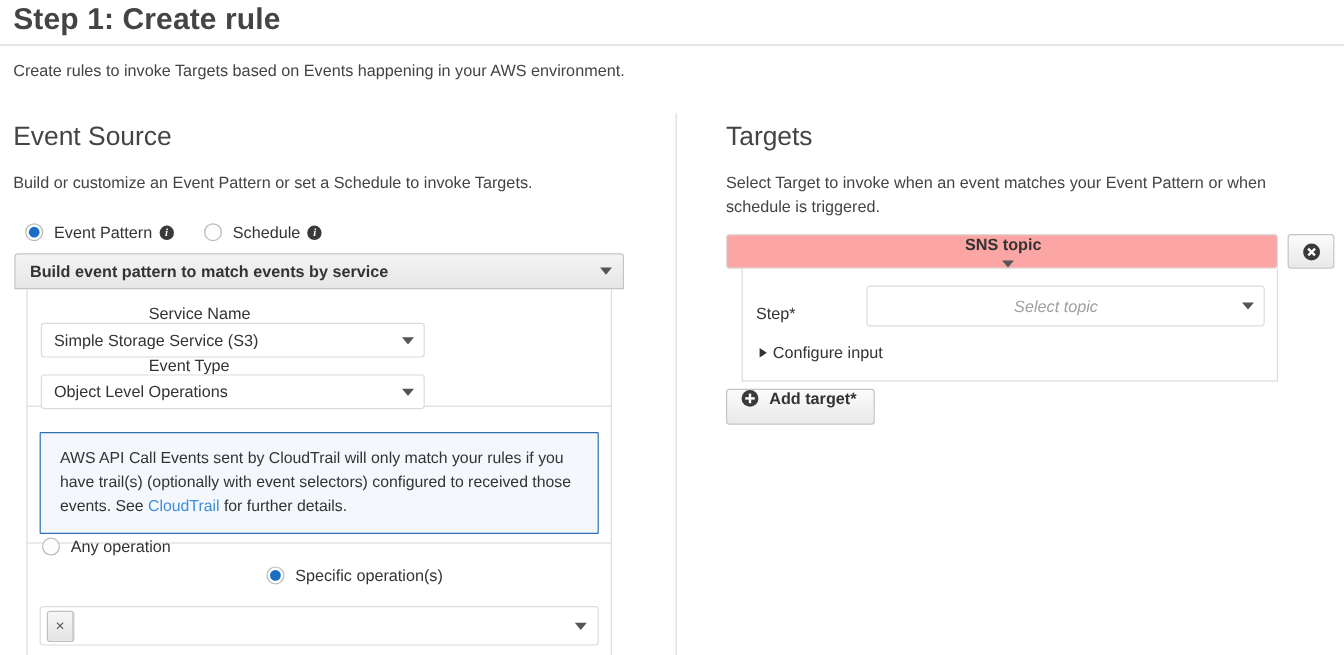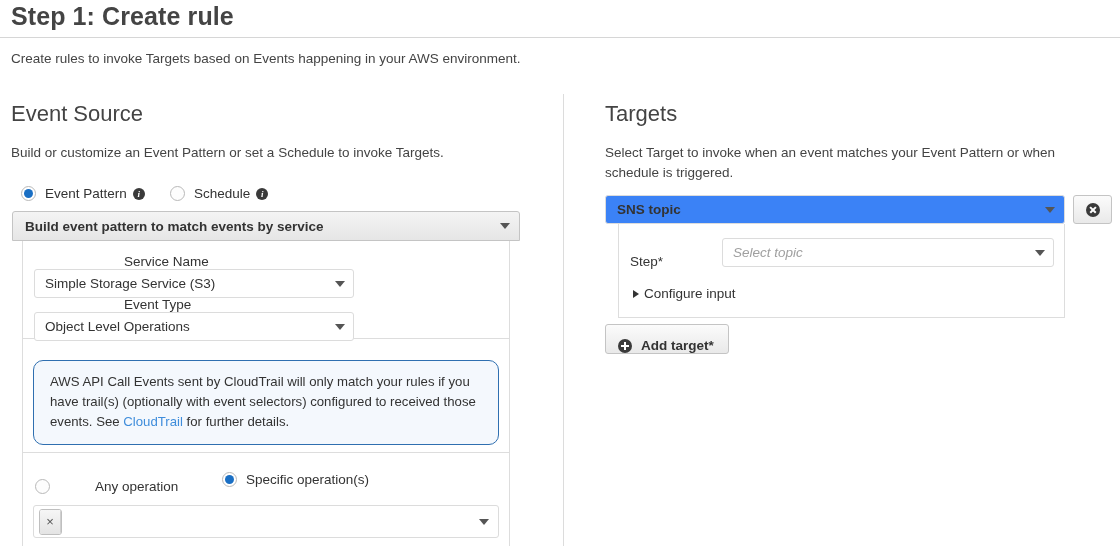--- a/index.html
+++ b/index.html
@@ -198,21 +198,21 @@
 
   
   .callout {
     position: absolute;
     left: 33px;
     top: 360px;
     width: 466px;
     box-sizing: border-box;
     background: #f4f8fd;
     border: 1px solid #2f6fb0;
-    border-radius: 10px;
+    border-radius: 1px;
     padding: 11px 14px 12px 16px;
     font-size: 13.2px;
     line-height: 20px;
     color: #333333;
   }
   .callout a {
     color: #3f8ddb;
     text-decoration: none;
   }
 
@@ -264,24 +264,25 @@
   
   .target-select {
     position: absolute;
     left: 605px;
     top: 195px;
     width: 460px;
     height: 29px;
     box-sizing: border-box;
     border: 1px solid #dcdcdc;
     border-radius: 3px;
-    background: #3b82f6;
+    background: #fca5a5;
     display: flex;
     align-items: center;
     padding: 0 9px 0 11px;
+    flex-direction: column;
   }
   .target-select .sel-value {
     flex: 1;
     font-size: 13.5px;
     font-weight: bold;
     color: #333333;
   }
   .remove-btn {
     position: absolute;
     left: 1073px;
@@ -345,21 +346,22 @@
     left: 630px;
     top: 254px;
     font-size: 13.5px;
     color: #333333;
   }
   .topic-select {
     position: absolute;
     left: 722px;
     top: 238px;
     width: 332px;
-    height: 29px;
+    height: 34px;
+    text-align: center;
   }
   .configure-input {
     position: absolute;
     left: 633px;
     top: 286px;
     font-size: 13.5px;
     color: #333333;
     display: flex;
     align-items: center;
   }
@@ -374,21 +376,21 @@
   .add-target-btn {
     position: absolute;
     left: 605px;
     top: 324px;
     height: 30px;
     box-sizing: border-box;
     border: 1px solid #c4c4c4;
     border-radius: 3px;
     background: linear-gradient(to bottom, #fbfbfb 0%, #e9e9e9 100%);
     display: flex;
-    align-items: flex-end;
+    align-items: flex-start;
     padding: 0 14px 0 12px;
     gap: 9px;
   }
   .add-target-label {
     font-size: 13.5px;
     font-weight: bold;
     color: #333333;
   }
 </style>
 </head>
@@ -434,21 +436,21 @@
 <div class="field-row" style="left:34px; top:297px;flex-direction:column;">
   <span class="field-label">Event Type</span>
   <span class="select" style="width:320px;">
     <span class="sel-value">Object Level Operations</span>
     <span class="caret"></span>
   </span>
 </div>
 
 <div class="callout"><span>AWS API Call Events sent by CloudTrail will only match your rules if you have trail(s) (optionally with event selectors) configured to received those events. See </span><a href="#">CloudTrail</a><span> for further details.</span></div>
 
-<div class="radio-row" style="left:35px; top:479px;gap:36px;">
+<div class="radio-row" style="left:35px; top:448px;">
   <span class="radio"></span>
   <span class="radio-label">Any operation</span>
 </div>
 <div class="radio-row" style="left:222px; top:472px;">
   <span class="radio checked"></span>
   <span class="radio-label">Specific operation(s)</span>
 </div>
 
 <div class="token-select">
   <span class="chip">

